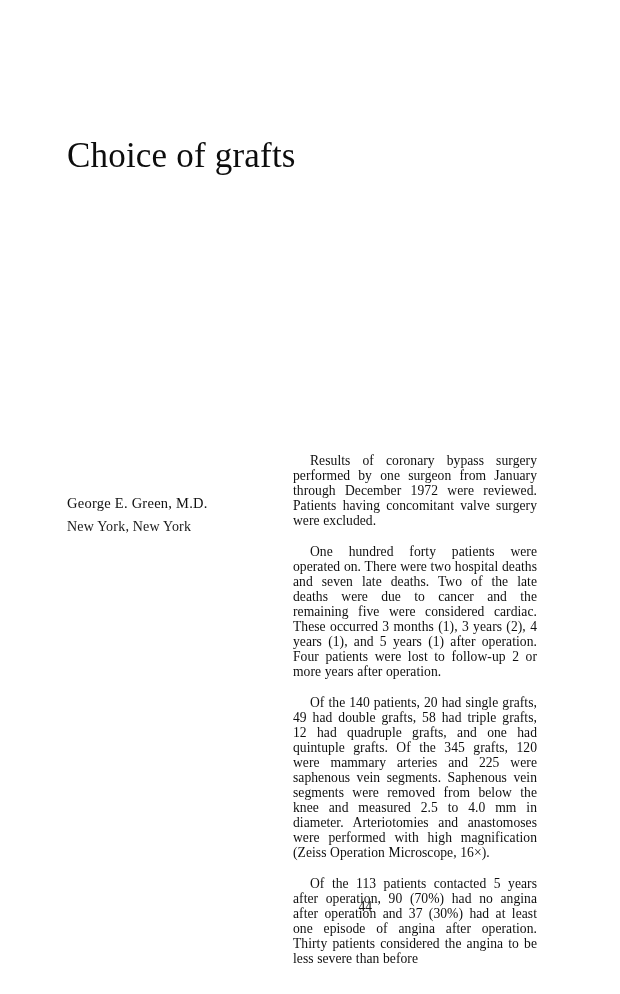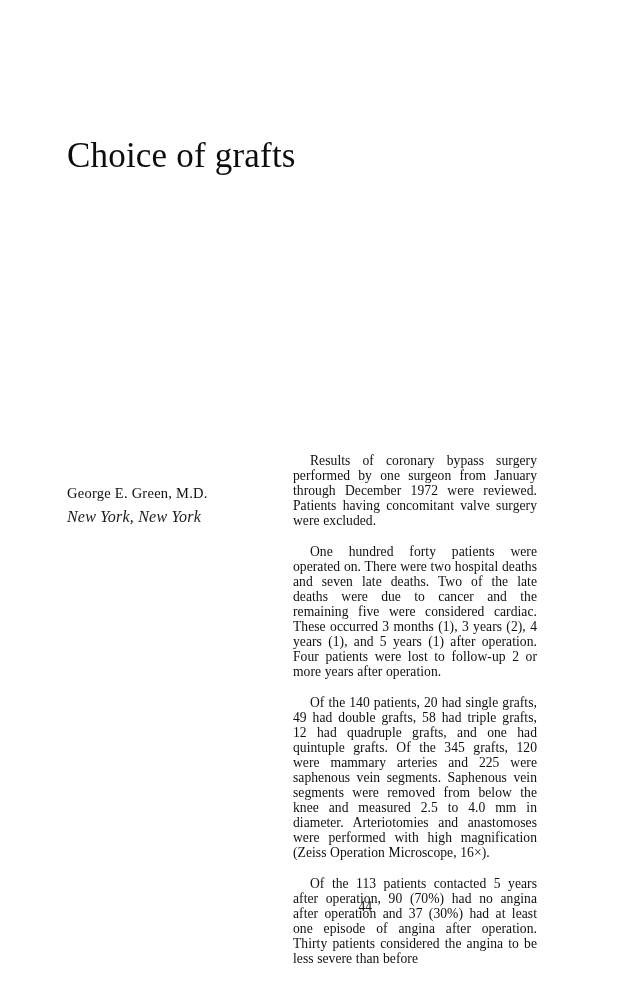--- a/index.html
+++ b/index.html
@@ -33,35 +33,34 @@
     font-weight: normal;
     letter-spacing: 0.2px;
     white-space: nowrap;
     color: #0d0d0d;
   }
 
   
   .author-block {
     position: absolute;
     left: 67px;
-    top: 484px;
+    top: 494px;
     width: 195px;
   }
   .author-name {
     font-size: 14.5px;
     line-height: 19px;
     letter-spacing: 0.25px;
     white-space: nowrap;
     color: #111111;
   }
   .author-affiliation {
     margin-top: 6px;
-    font-size: 16px;
+    font-size: 14px;
     line-height: 15px;
-    font-style: italic;
     letter-spacing: 0.2px;
     white-space: nowrap;
     color: #1a1a1a;
   }
 
   
   .body-column {
     position: absolute;
     left: 277px;
     top: 437px;

